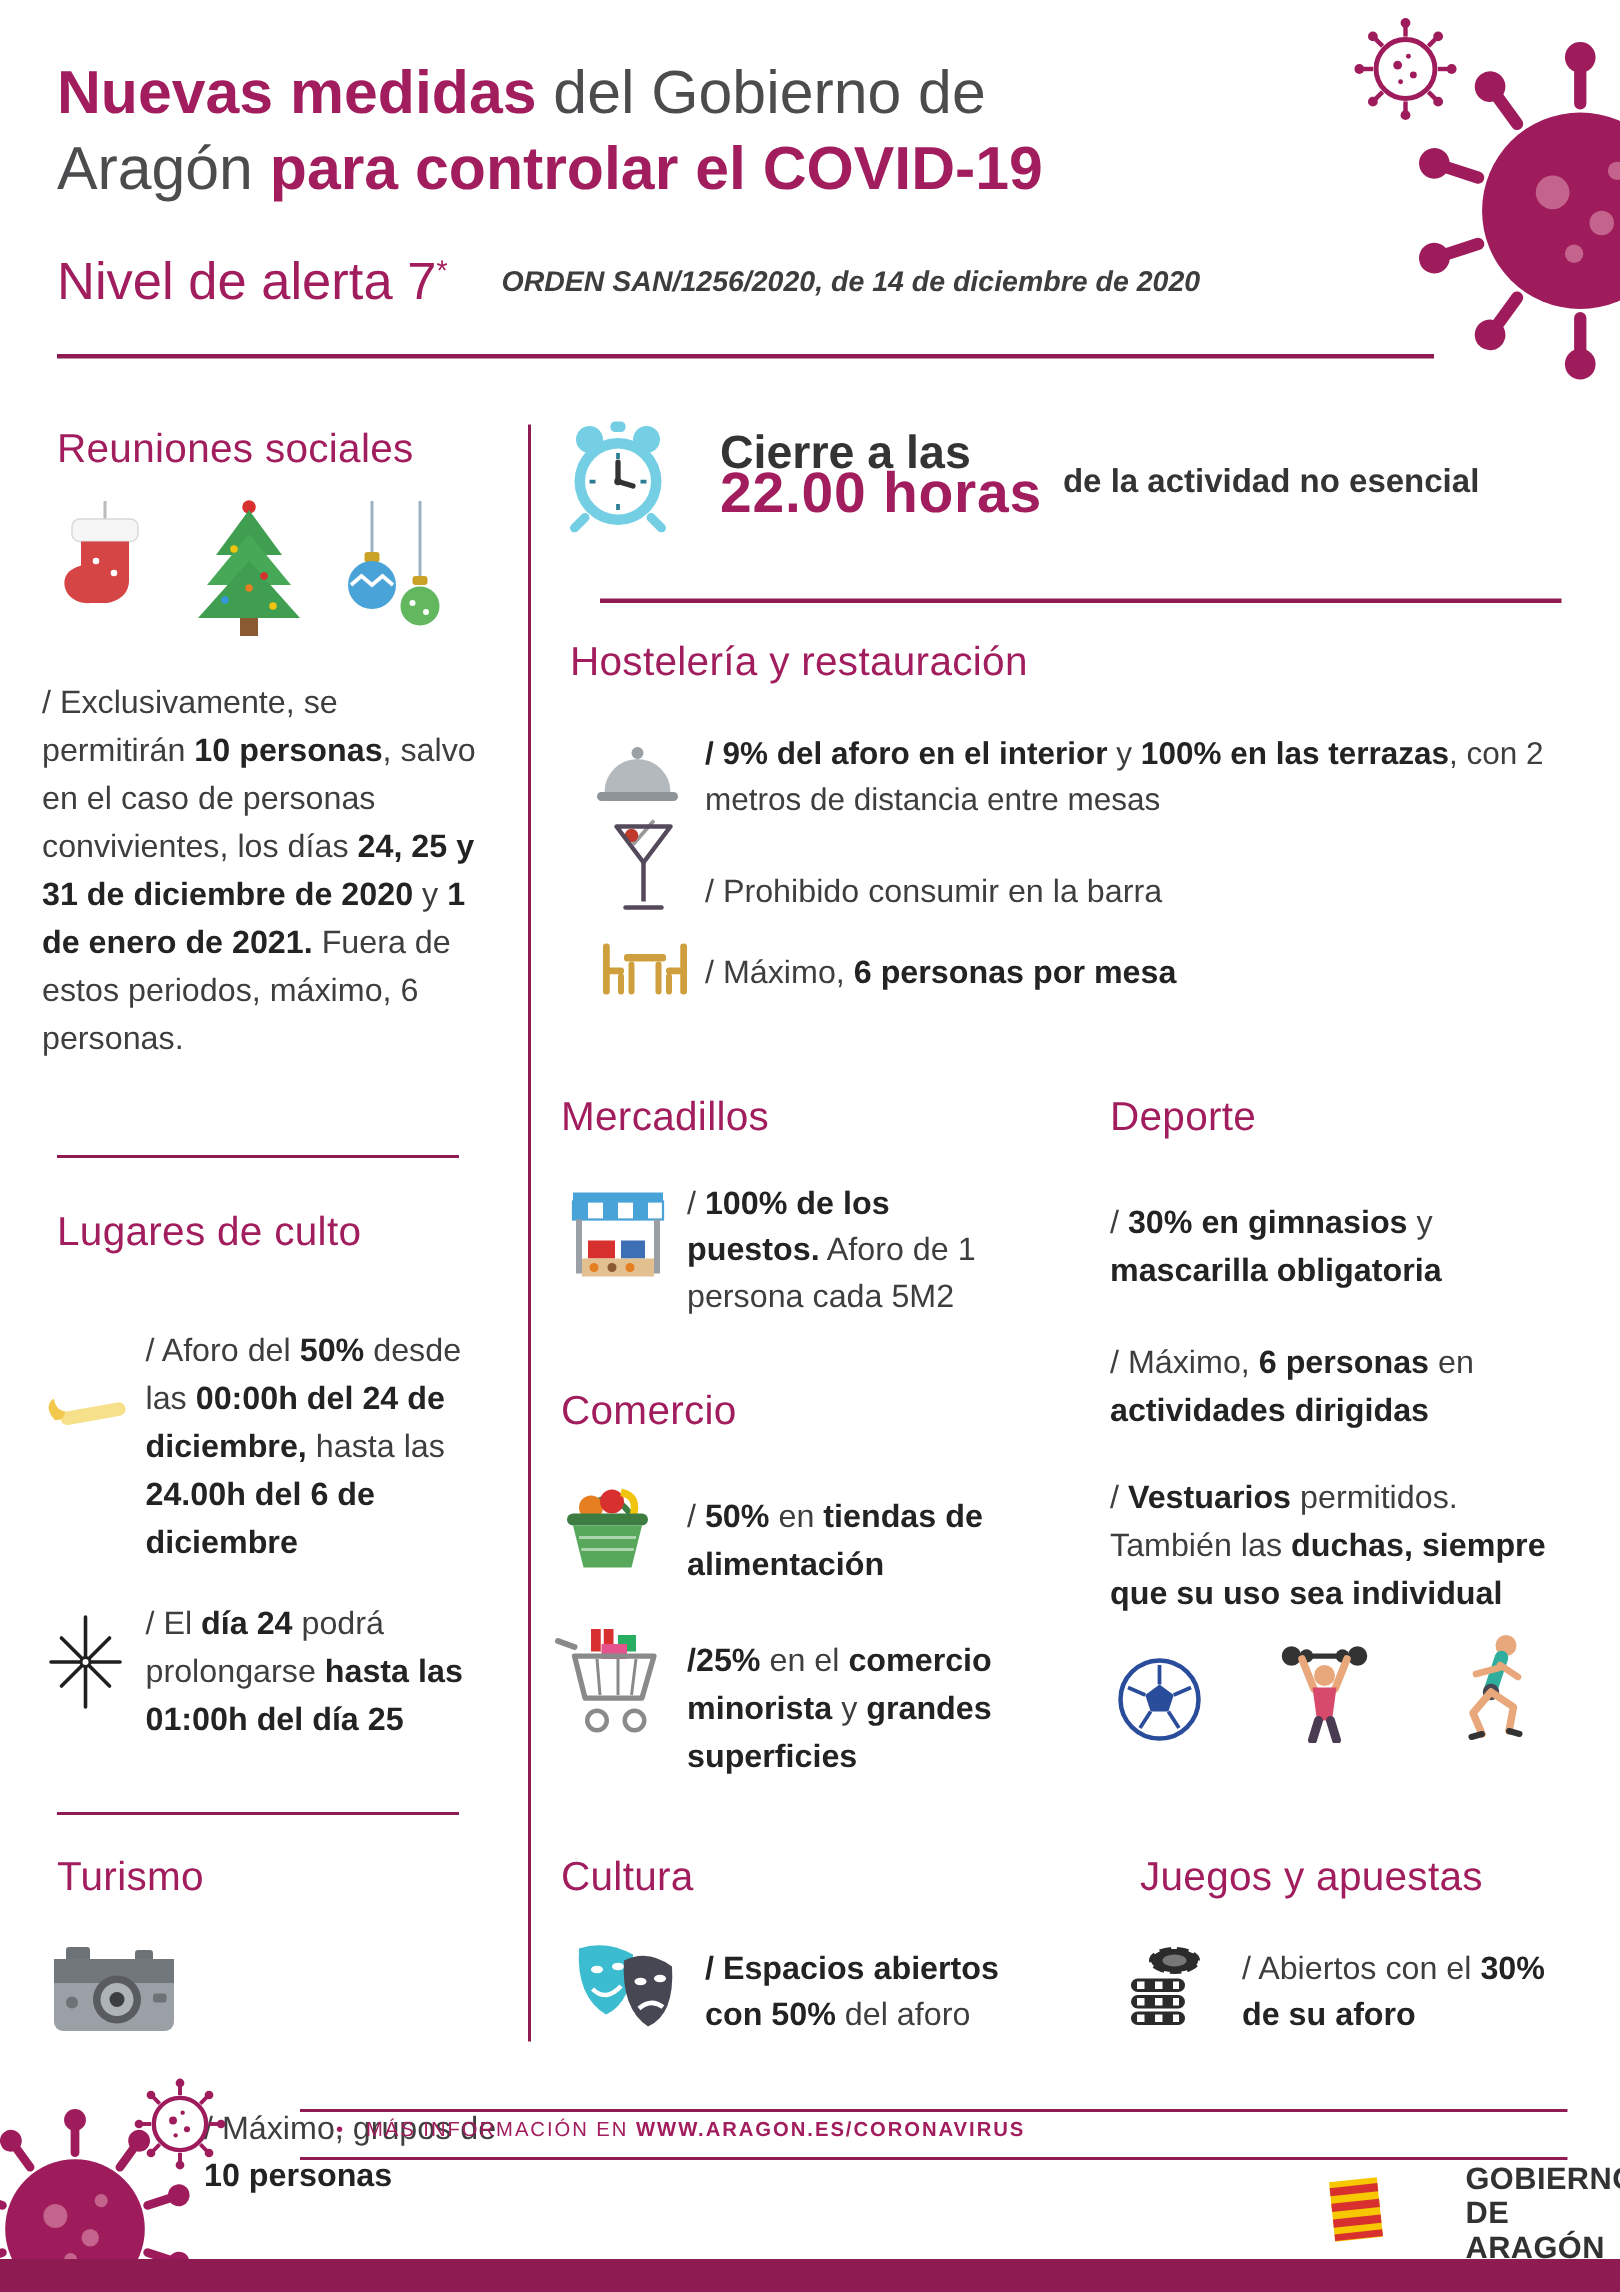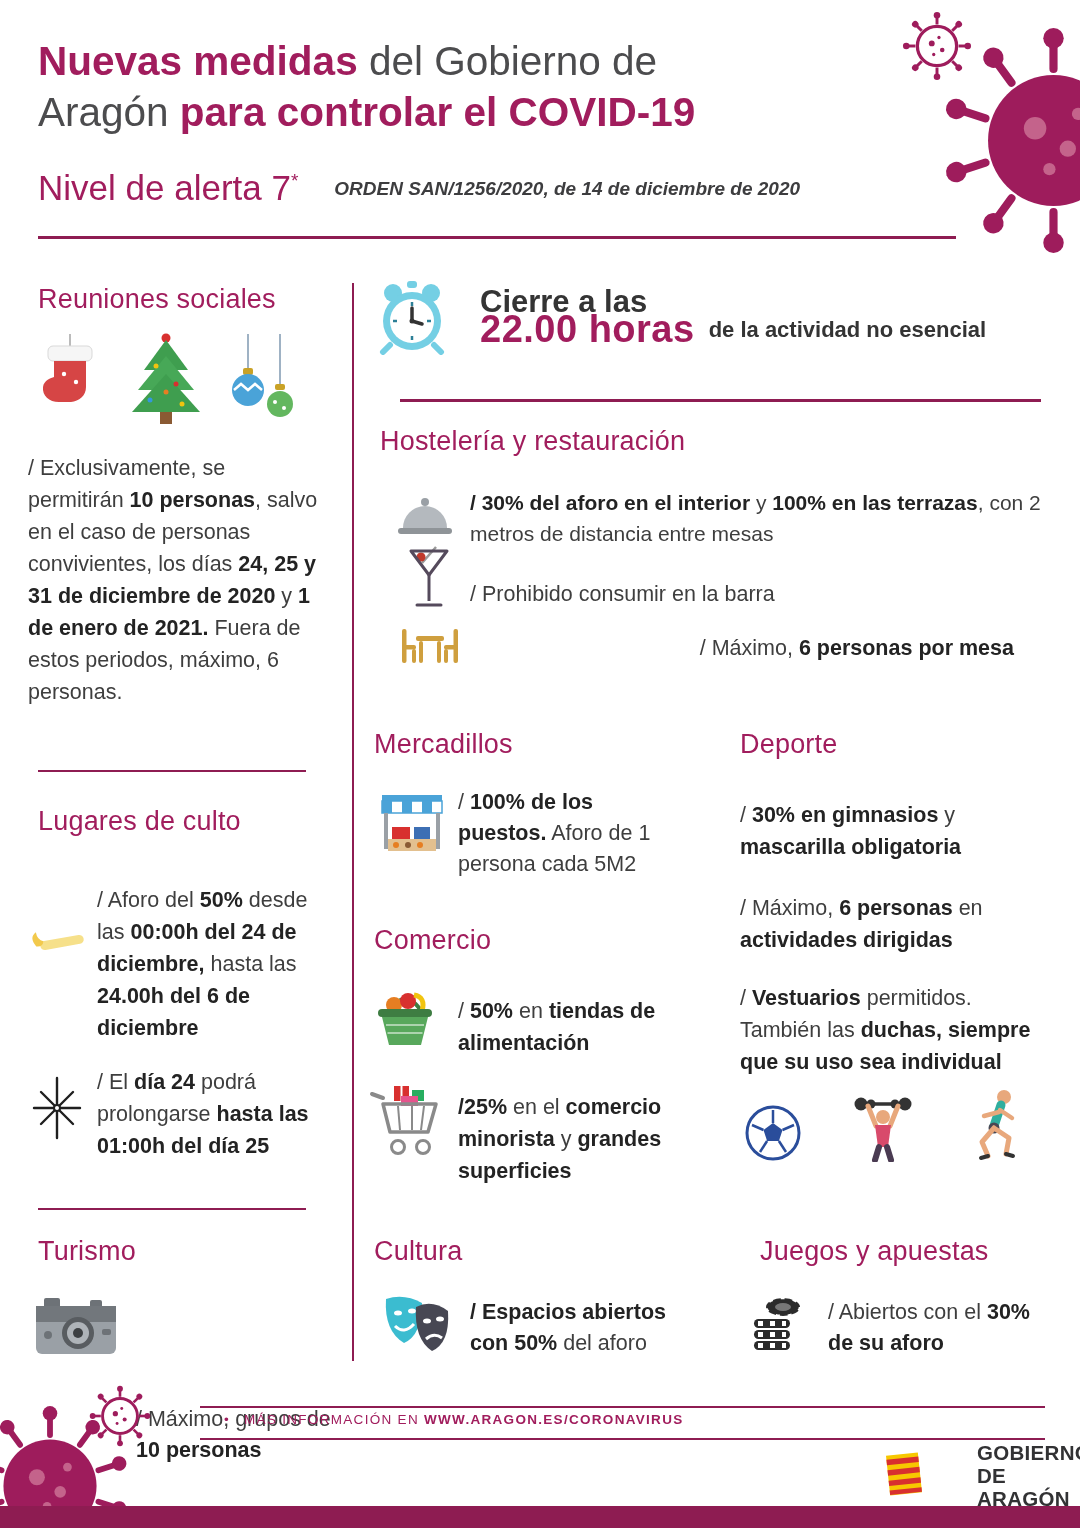--- a/index.html
+++ b/index.html
@@ -41,31 +41,31 @@
   #culto-item2{left:97px;top:1066px;width:245px;}
   #div-l2{left:38px;top:1208px;width:268px;height:2px;}
   #turismo-title{left:38px;top:1236px;}
   #camera-icon{left:34px;top:1292px;}
   #turismo-item1{left:136px;top:1368px;width:196px;line-height:31px;margin-top:36px;}
 
   #v-div{left:352px;top:283px;width:2px;height:1078px;}
 
   #alarm-icon{left:374px;top:279px;}
   #closing-intro{left:480px;top:284px;font-size:31px;font-weight:700;color:#343434;}
-  #closing-line{left:480px;top:308px;display:flex;align-items:center;gap:14px;white-space:nowrap;}
+  #closing-line{left:480px;top:308px;display:flex;align-items:flex-start;gap:14px;white-space:nowrap;}
   #closing-time{font-size:38px;font-weight:700;color:var(--brand);letter-spacing:0.5px;}
   #closing-suffix{font-size:22px;font-weight:700;color:#343434;}
   #div-top{left:400px;top:399px;width:641px;height:3px;}
   #host-title{left:380px;top:426px;}
   #cloche-icon{left:396px;top:492px;}
   #host-item1{left:470px;top:487px;width:578px;font-size:21px;line-height:31px;}
   #cocktail-icon{left:408px;top:545px;}
   #host-item2{left:470px;top:578px;width:520px;}
   #table-icon{left:399px;top:627px;}
-  #host-item3{left:494px;top:632px;width:520px;text-align:right;}
+  #host-item3{left:470px;top:632px;width:520px;}
 
   #merc-title{left:374px;top:729px;}
   #market-icon{left:380px;top:791px;}
   #merc-item1{left:458px;top:787px;width:226px;line-height:31px;}
   #comercio-title{left:374px;top:925px;}
   #basket-icon{left:372px;top:987px;}
   #comercio-item1{left:458px;top:995px;width:240px;}
   #cart-icon{left:368px;top:1084px;}
   #comercio-item2{left:458px;top:1091px;width:246px;}
   #cultura-title{left:374px;top:1236px;}
@@ -325,21 +325,21 @@
 
   <div class="abs h-sec" id="host-title">Hostelería y restauración</div>
 
   <div class="abs" id="cloche-icon">
     <svg width="58" height="48" viewBox="0 0 58 48">
       <circle cx="29" cy="10" r="4" fill="#9aa0a6"></circle>
       <path d="M7,36 A22,22 0 0 1 51,36 Z" fill="#b4b9be"></path>
       <rect x="2" y="36" width="54" height="6" rx="3" fill="#8f9498"></rect>
     </svg>
   </div>
-  <div class="abs body" id="host-item1"><span class="b">/ 30% del aforo en el interior</span><span> y </span><span class="b">100% en las terrazas</span><span>, con 2 metros de distancia entre mesas</span></div>
+  <div class="abs body" id="host-item1"><span class="b">/ 9% del aforo en el interior</span><span> y </span><span class="b">100% en las terrazas</span><span>, con 2 metros de distancia entre mesas</span></div>
 
   <div class="abs" id="cocktail-icon">
     <svg width="42" height="66" viewBox="0 0 42 66">
       <line x1="28" y1="2" x2="14" y2="18" stroke="#999999" stroke-width="2.5"></line>
       <circle cx="13" cy="12" r="4.5" fill="#c0392b"></circle>
       <path d="M3,6 H39 L21,30 Z" fill="none" stroke="#554a5c" stroke-width="3" stroke-linejoin="round"></path>
       <line x1="21" y1="30" x2="21" y2="56" stroke="#554a5c" stroke-width="3"></line>
       <line x1="9" y1="60" x2="33" y2="60" stroke="#554a5c" stroke-width="3" stroke-linecap="round"></line>
     </svg>
   </div>

